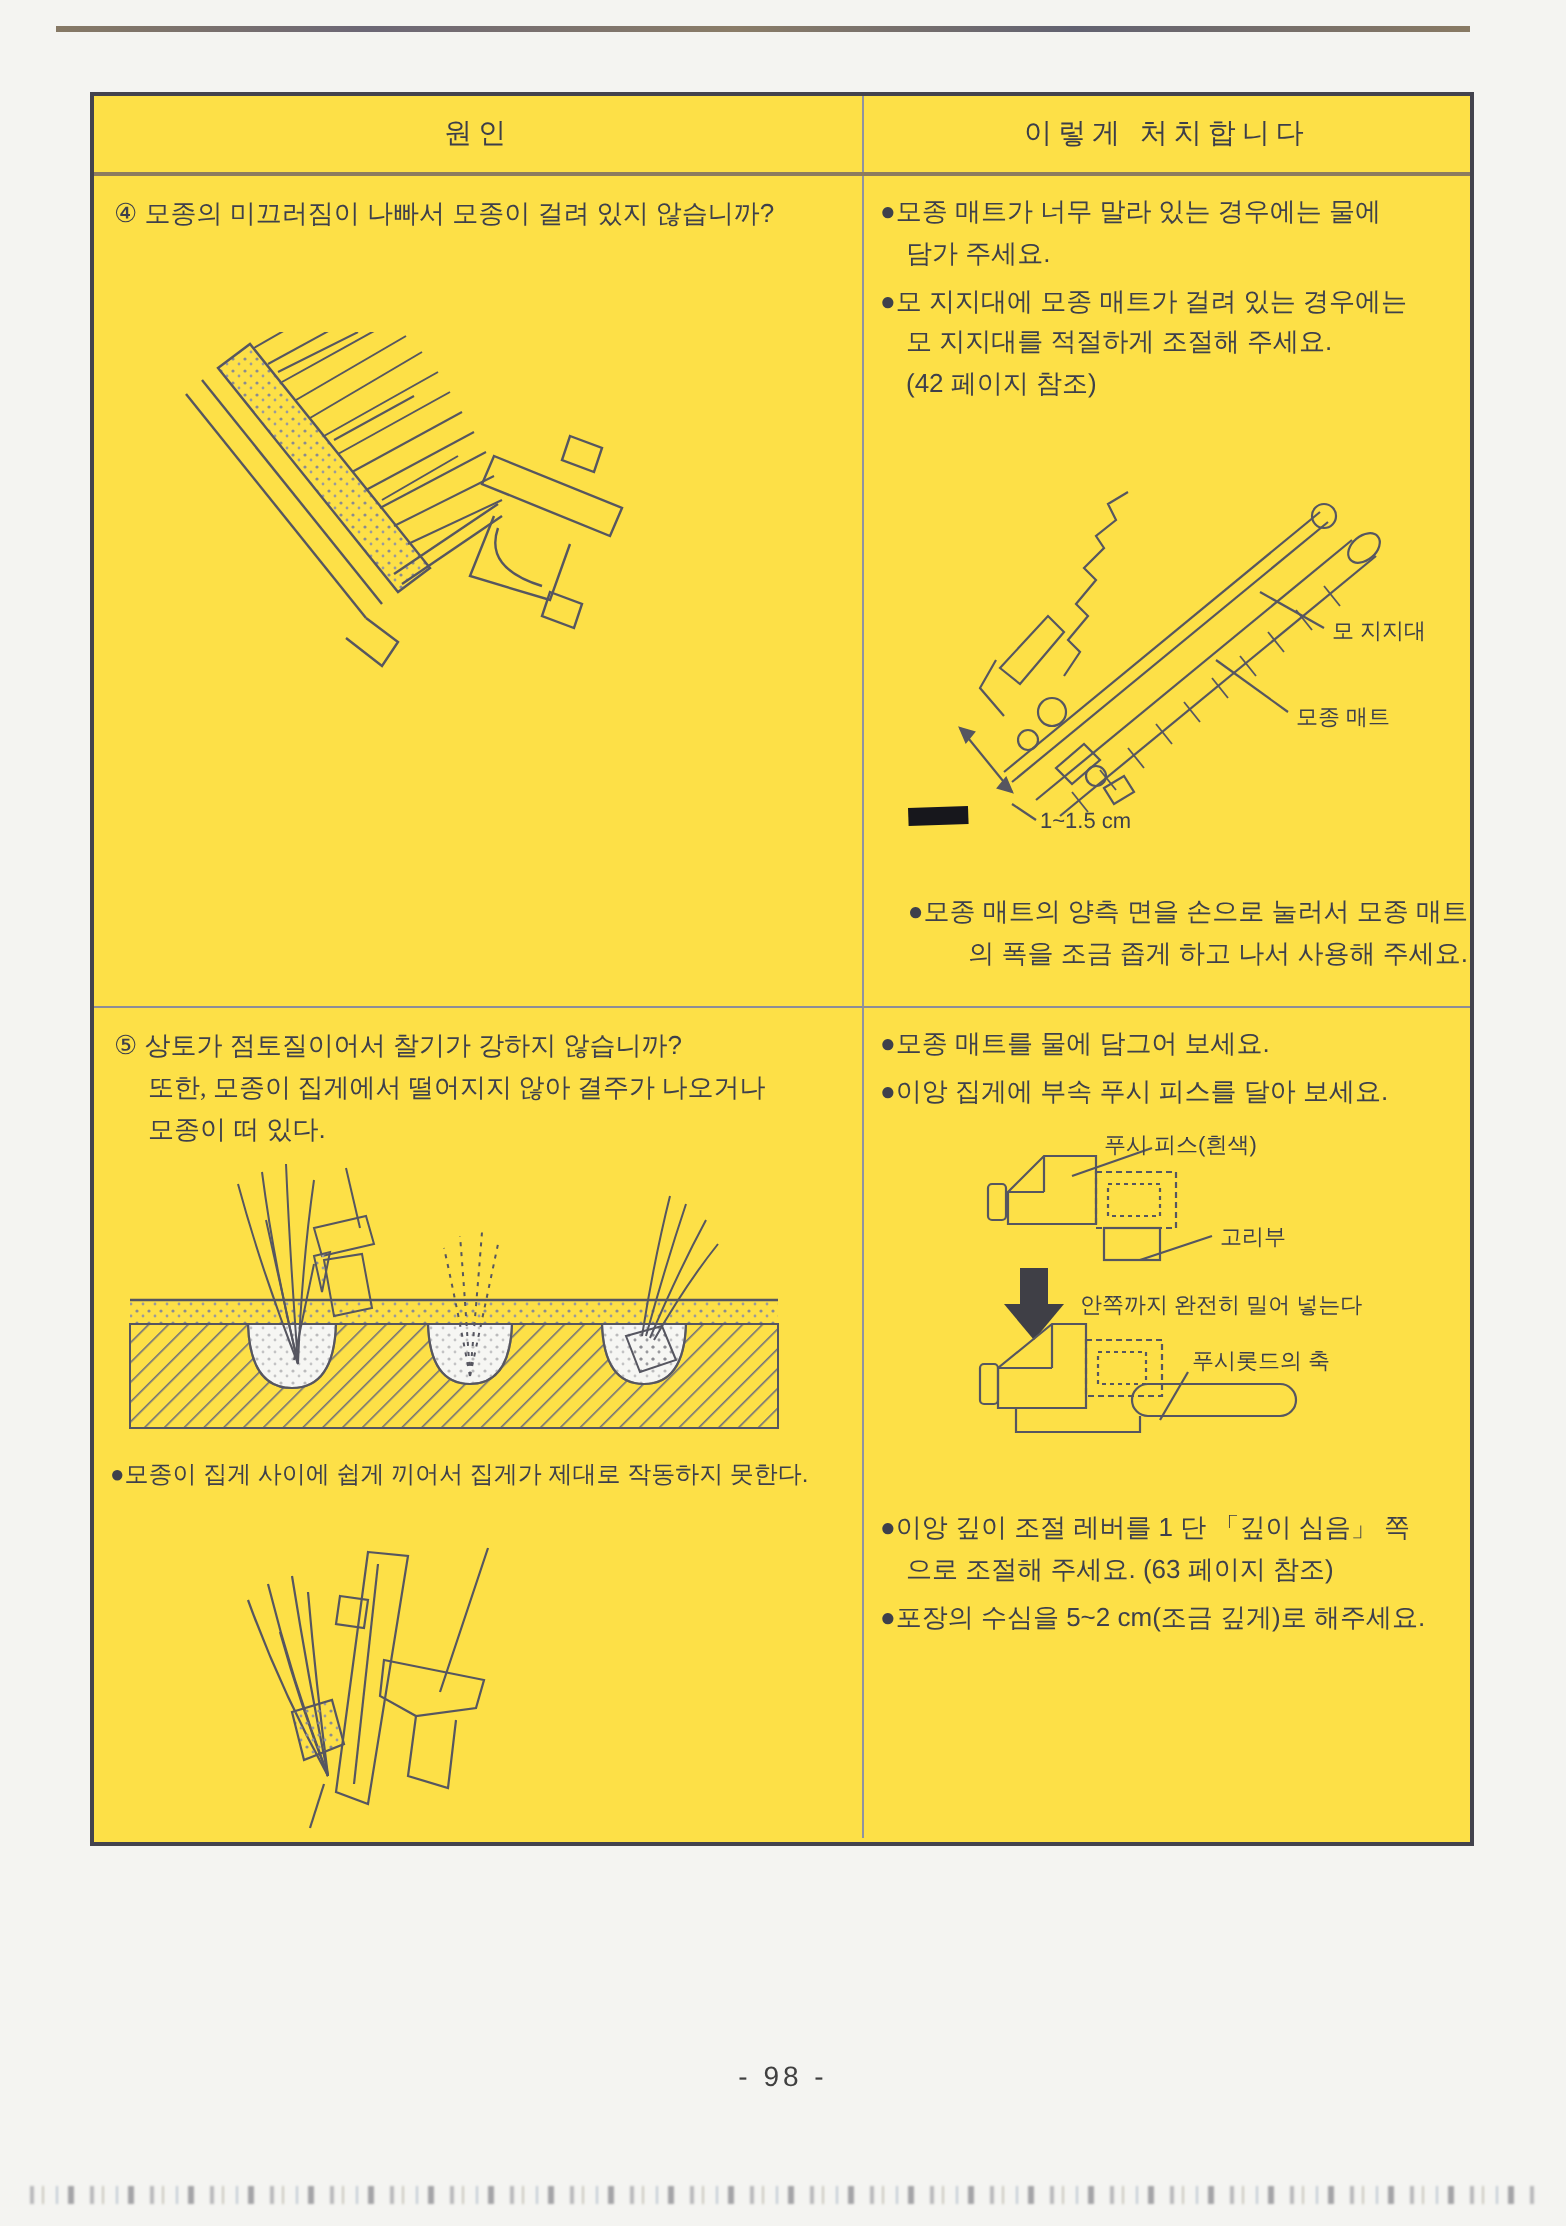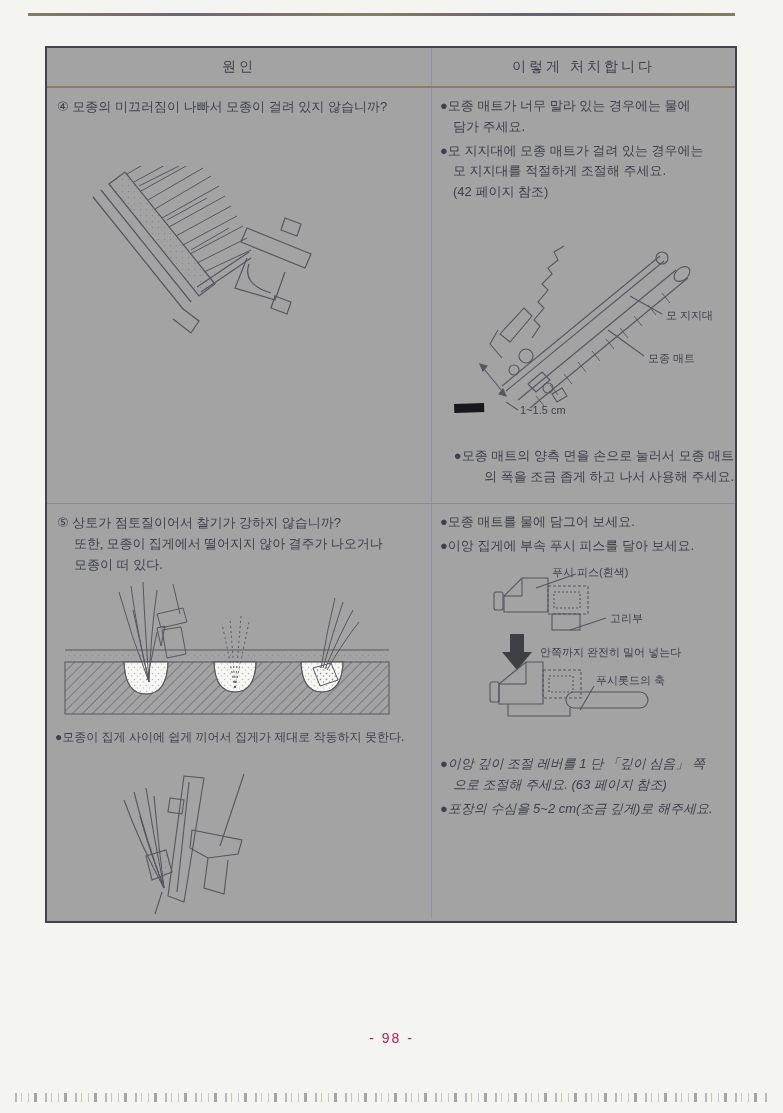--- a/index.html
+++ b/index.html
@@ -12,21 +12,21 @@
     overflow:hidden;
   }
   .scan-top-line {
     position:absolute; left:28px; top:13px; width:707px; height:3px;
     background:linear-gradient(90deg,#6b5b43,#4a4457 22%,#705f46 48%,#8a motte 0,#3d3d52 72%,#6e5c41 100%);
     background:linear-gradient(90deg,#6b5b43,#4a4457 22%,#705f46 48%,#3d3d52 72%,#6e5c41 100%);
     opacity:.8; filter:blur(.3px);
   }
   .doc-table {
     position:absolute; left:45px; top:46px; width:692px; height:877px;
-    border:2px solid #43434d; background:#a3a3a3;
+    border:2px solid #43434d; background:#fde047;
   }
   .t-header { display:flex; height:40px; border-bottom:2px solid #8d7c5e; }
   .t-header .hcell {
     display:flex; align-items:center; justify-content:center;
     font-size:14px; letter-spacing:3px; color:#3c3e49;
   }
   .cell-left  { width:385px; border-right:1px solid #9093a0; }
   .cell-right { flex:1; }
   .t-row { display:flex; position:relative; }
   .row-4 { height:415px; }
@@ -37,21 +37,21 @@
   .q-line { white-space:pre-line; }
   .bullet {
     padding-left:13px; text-indent:-13px;
     white-space:pre-line; margin-bottom:3px;
   }
   .abs { position:absolute; }
   svg { display:block; }
   svg text { font-family:"Liberation Sans","DejaVu Sans",sans-serif; font-size:11px; fill:#3e404b; }
   .page-number {
     position:absolute; left:0; right:0; top:1030px;
-    text-align:center; font-size:14px; letter-spacing:2px; color:#be185d;
+    text-align:center; font-size:14px; letter-spacing:2px; color:#404040;
   }
   .scan-bottom-noise {
     position:absolute; left:15px; top:1093px; width:752px; height:9px;
     background:repeating-linear-gradient(90deg,
       rgba(90,90,100,.45) 0 2px, transparent 2px 6px,
       rgba(120,110,90,.40) 6px 7px, transparent 7px 13px,
       rgba(70,100,140,.35) 13px 14px, transparent 14px 19px,
       rgba(60,60,70,.5) 19px 22px, transparent 22px 30px);
     filter:blur(.45px); opacity:.85;
   }
@@ -276,21 +276,21 @@
           <rect x="118" y="130" width="82" height="16" rx="8"></rect>
           <path d="M60,142 L60,154 L122,154 L122,146"></path>
           <line x1="146" y1="124" x2="132" y2="148"></line>
         </g>
         <text x="104" y="14">푸시 피스(흰색)</text>
         <text x="162" y="60">고리부</text>
         <text x="92" y="94">안쪽까지 완전히 밀어 넣는다</text>
         <text x="148" y="122">푸시롯드의 축</text>
       </svg>
 
-      <div class="abs" style="left:8px; top:250px; width:296px;font-style:italic;">
+      <div class="abs" style="left:8px; top:250px; width:296px;">
         <div class="bullet">●이앙 깊이 조절 레버를 1 단 「깊이 심음」 쪽
 으로 조절해 주세요. (63 페이지 참조)</div>
         <div class="bullet">●포장의 수심을 5~2 cm(조금 깊게)로 해주세요.</div>
       </div>
     </div>
   </div>
 </div>
 
 <div class="page-number">- 98 -</div>
 

